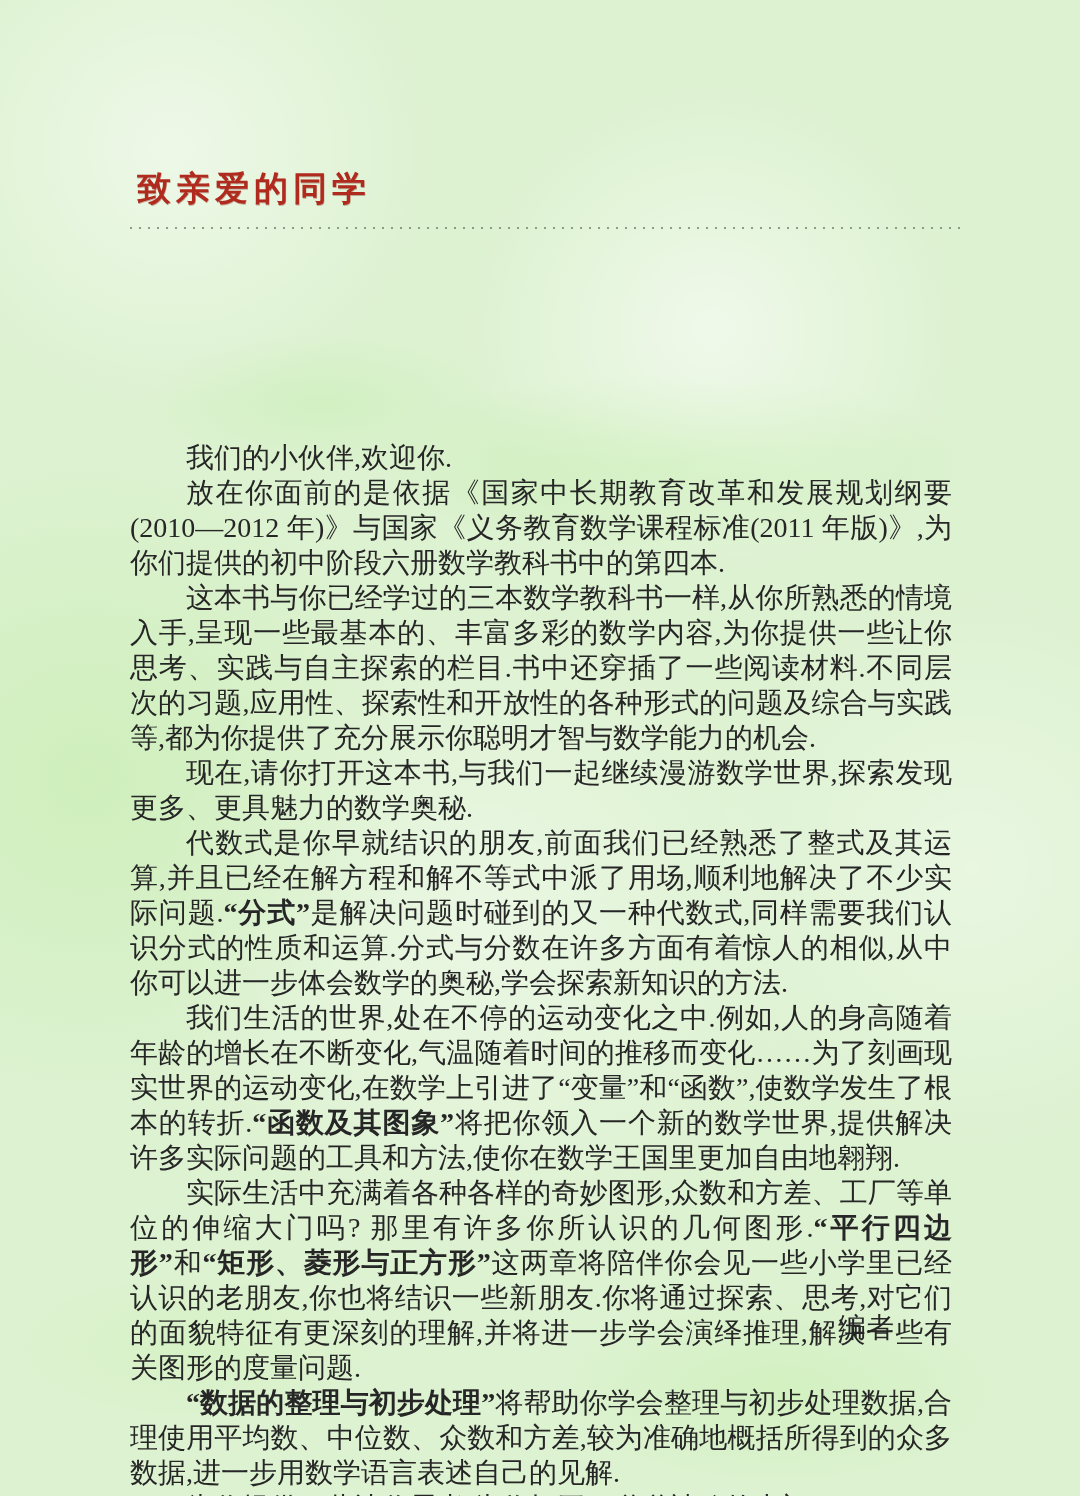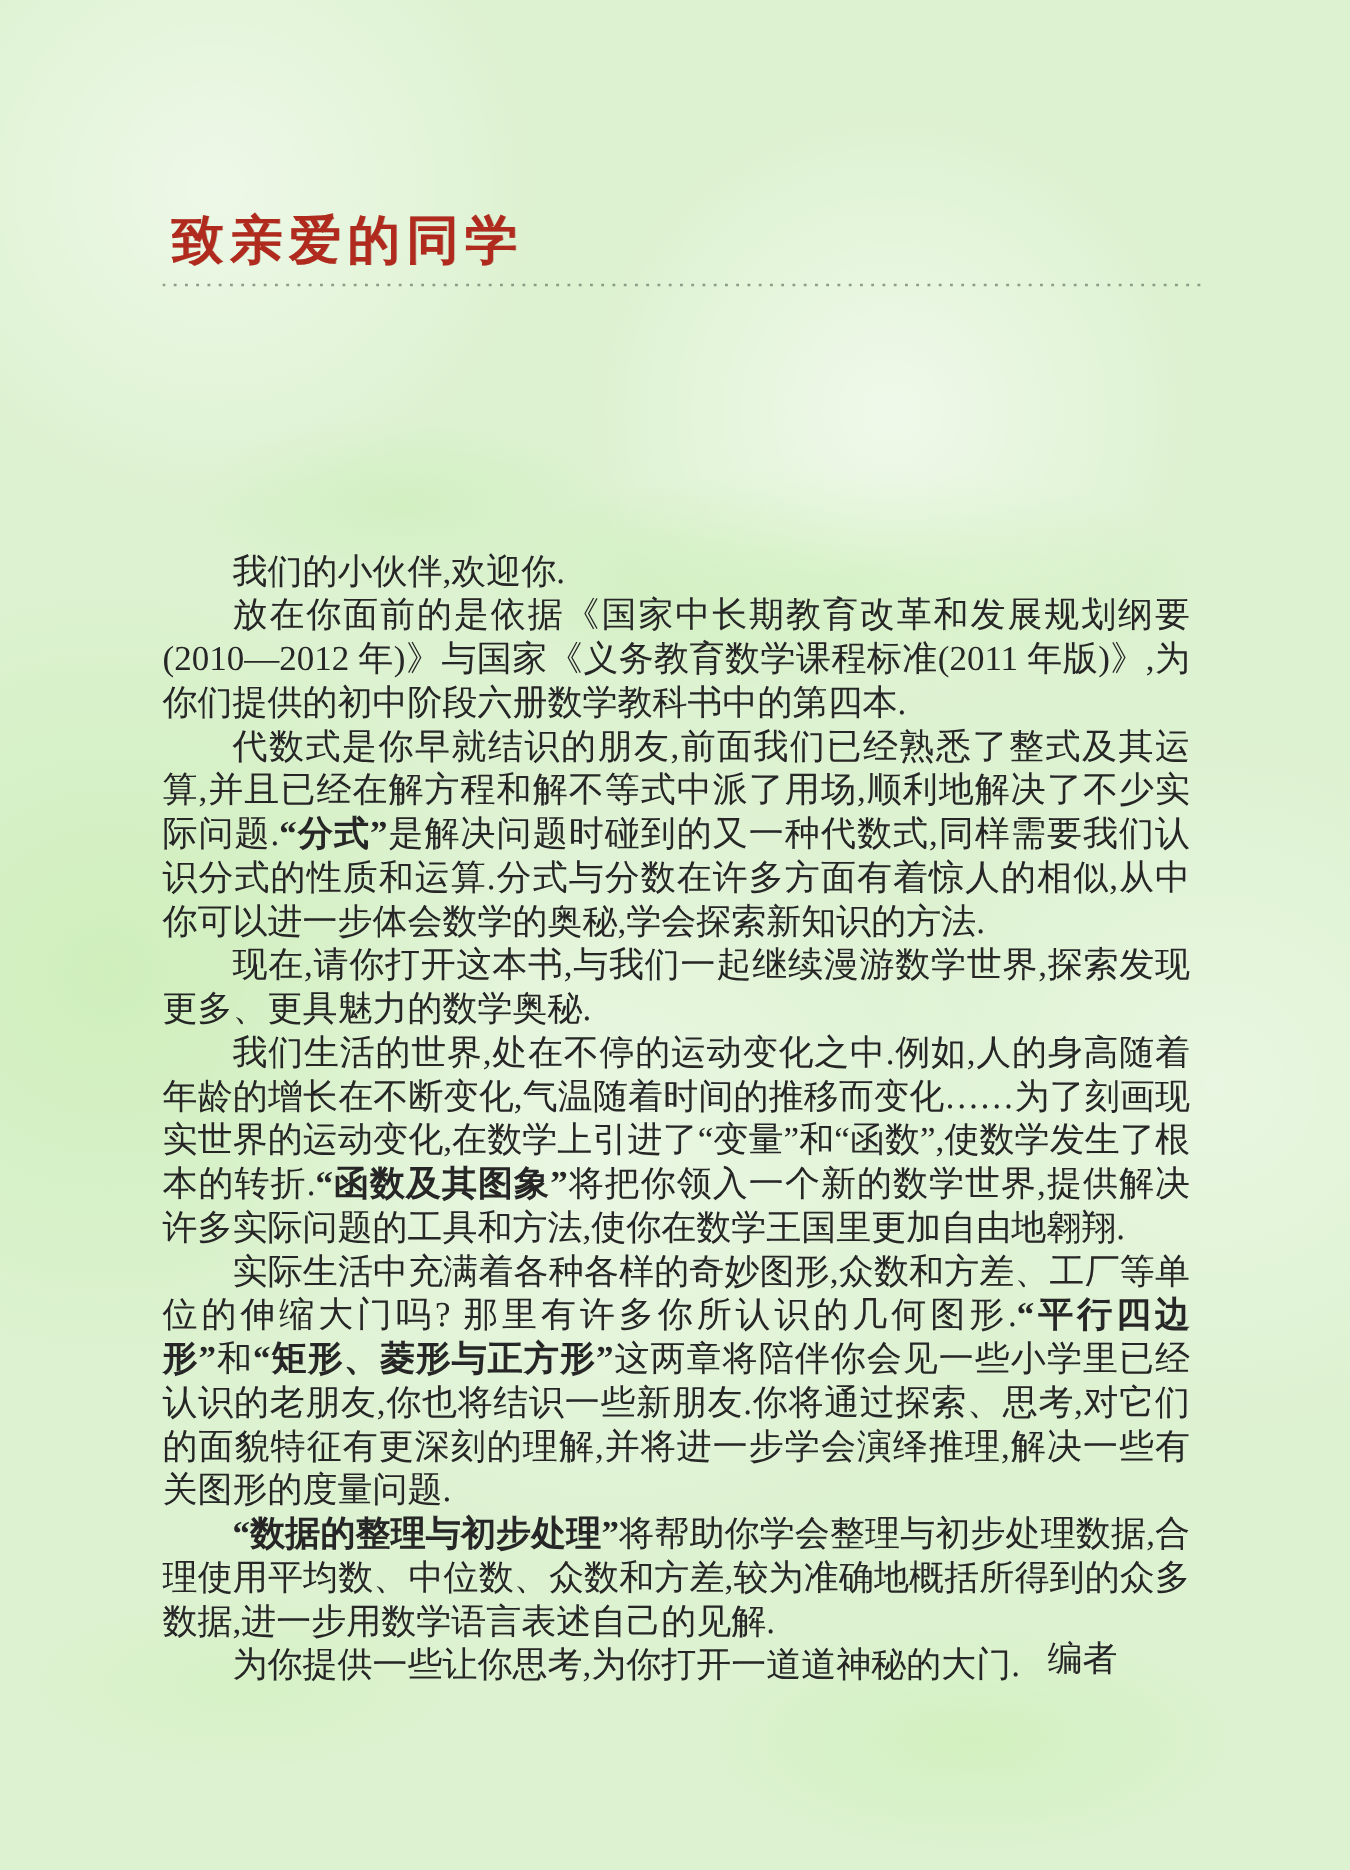--- a/index.html
+++ b/index.html
@@ -30,21 +30,21 @@
       radial-gradient(circle at 90% 58%, rgba(255,255,255,0.35) 0%, rgba(255,255,255,0) 22%),
       radial-gradient(ellipse 380px 160px at 72% 93%, rgba(190,238,160,0.35) 0%, rgba(190,238,160,0) 60%),
       radial-gradient(ellipse 320px 130px at 18% 90%, rgba(200,240,170,0.30) 0%, rgba(200,240,170,0) 60%),
       var(--bg);
   }
   .title {
     position: absolute;
     left: 137px;
     top: 170px;
     margin: 0;
-    font-size: 42px;
+    font-size: 34px;
     line-height: 1.1;
     font-weight: 700;
     letter-spacing: 5px;
     color: var(--title);
     text-shadow: 0.5px 0.5px 0 rgba(120,30,20,0.35);
   }
   .divider {
     position: absolute;
     left: 130px;
     top: 226px;
@@ -91,21 +91,22 @@
 </style>
 </head>
 <body>
 
 <div class="page">
   <h1 class="title">致亲爱的同学</h1>
   <div class="divider"></div>
   <div class="content" id="paragraphs">
       <p><span>我们的小伙伴,欢迎你.</span></p>
       <p><span>放在你面前的是依据《国家中长期教育改革和发展规划纲要(2010—2012 年)》与国家《义务教育数学课程标准(2011 年版)》,为你们提供的初中阶段六册数学教科书中的第四本.</span></p>
+      <p><span>这本书与你已经学过的三本数学教科书一样,从你所熟悉的情境入手,呈现一些最基本的、丰富多彩的数学内容,为你提供一些让你思考、实践与自主探索的栏目.书中还穿插了一些阅读材料.不同层次的习题,应用性、探索性和开放性的各种形式的问题及综合与实践等,都为你提供了充分展示你聪明才智与数学能力的机会.</span></p>
+      <p><span>现在,请你打开这本书,与我们一起继续漫游数学世界,探索发现更多、更具魅力的数学奥秘.</span></p>
       <p><span>代数式是你早就结识的朋友,前面我们已经熟悉了整式及其运算,并且已经在解方程和解不等式中派了用场,顺利地解决了不少实际问题.</span><span class="bold">“分式”</span><span>是解决问题时碰到的又一种代数式,同样需要我们认识分式的性质和运算.分式与分数在许多方面有着惊人的相似,从中你可以进一步体会数学的奥秘,学会探索新知识的方法.</span></p>
-      <p><span>现在,请你打开这本书,与我们一起继续漫游数学世界,探索发现更多、更具魅力的数学奥秘.</span></p>
       <p><span>我们生活的世界,处在不停的运动变化之中.例如,人的身高随着年龄的增长在不断变化,气温随着时间的推移而变化……为了刻画现实世界的运动变化,在数学上引进了“变量”和“函数”,使数学发生了根本的转折.</span><span class="bold">“函数及其图象”</span><span>将把你领入一个新的数学世界,提供解决许多实际问题的工具和方法,使你在数学王国里更加自由地翱翔.</span></p>
       <p><span>实际生活中充满着各种各样的奇妙图形,众数和方差、工厂等单位的伸缩大门吗? 那里有许多你所认识的几何图形.</span><span class="bold">“平行四边形”</span><span>和</span><span class="bold">“矩形、菱形与正方形”</span><span>这两章将陪伴你会见一些小学里已经认识的老朋友,你也将结识一些新朋友.你将通过探索、思考,对它们的面貌特征有更深刻的理解,并将进一步学会演绎推理,解决一些有关图形的度量问题.</span></p>
       <p><span class="bold">“数据的整理与初步处理”</span><span>将帮助你学会整理与初步处理数据,合理使用平均数、中位数、众数和方差,较为准确地概括所得到的众多数据,进一步用数学语言表述自己的见解.</span></p>
       <p><span>为你提供一些让你思考,为你打开一道道神秘的大门.</span></p>
     </div>
   <div class="signature">编者</div>
 </div>
 
 </body></html>

